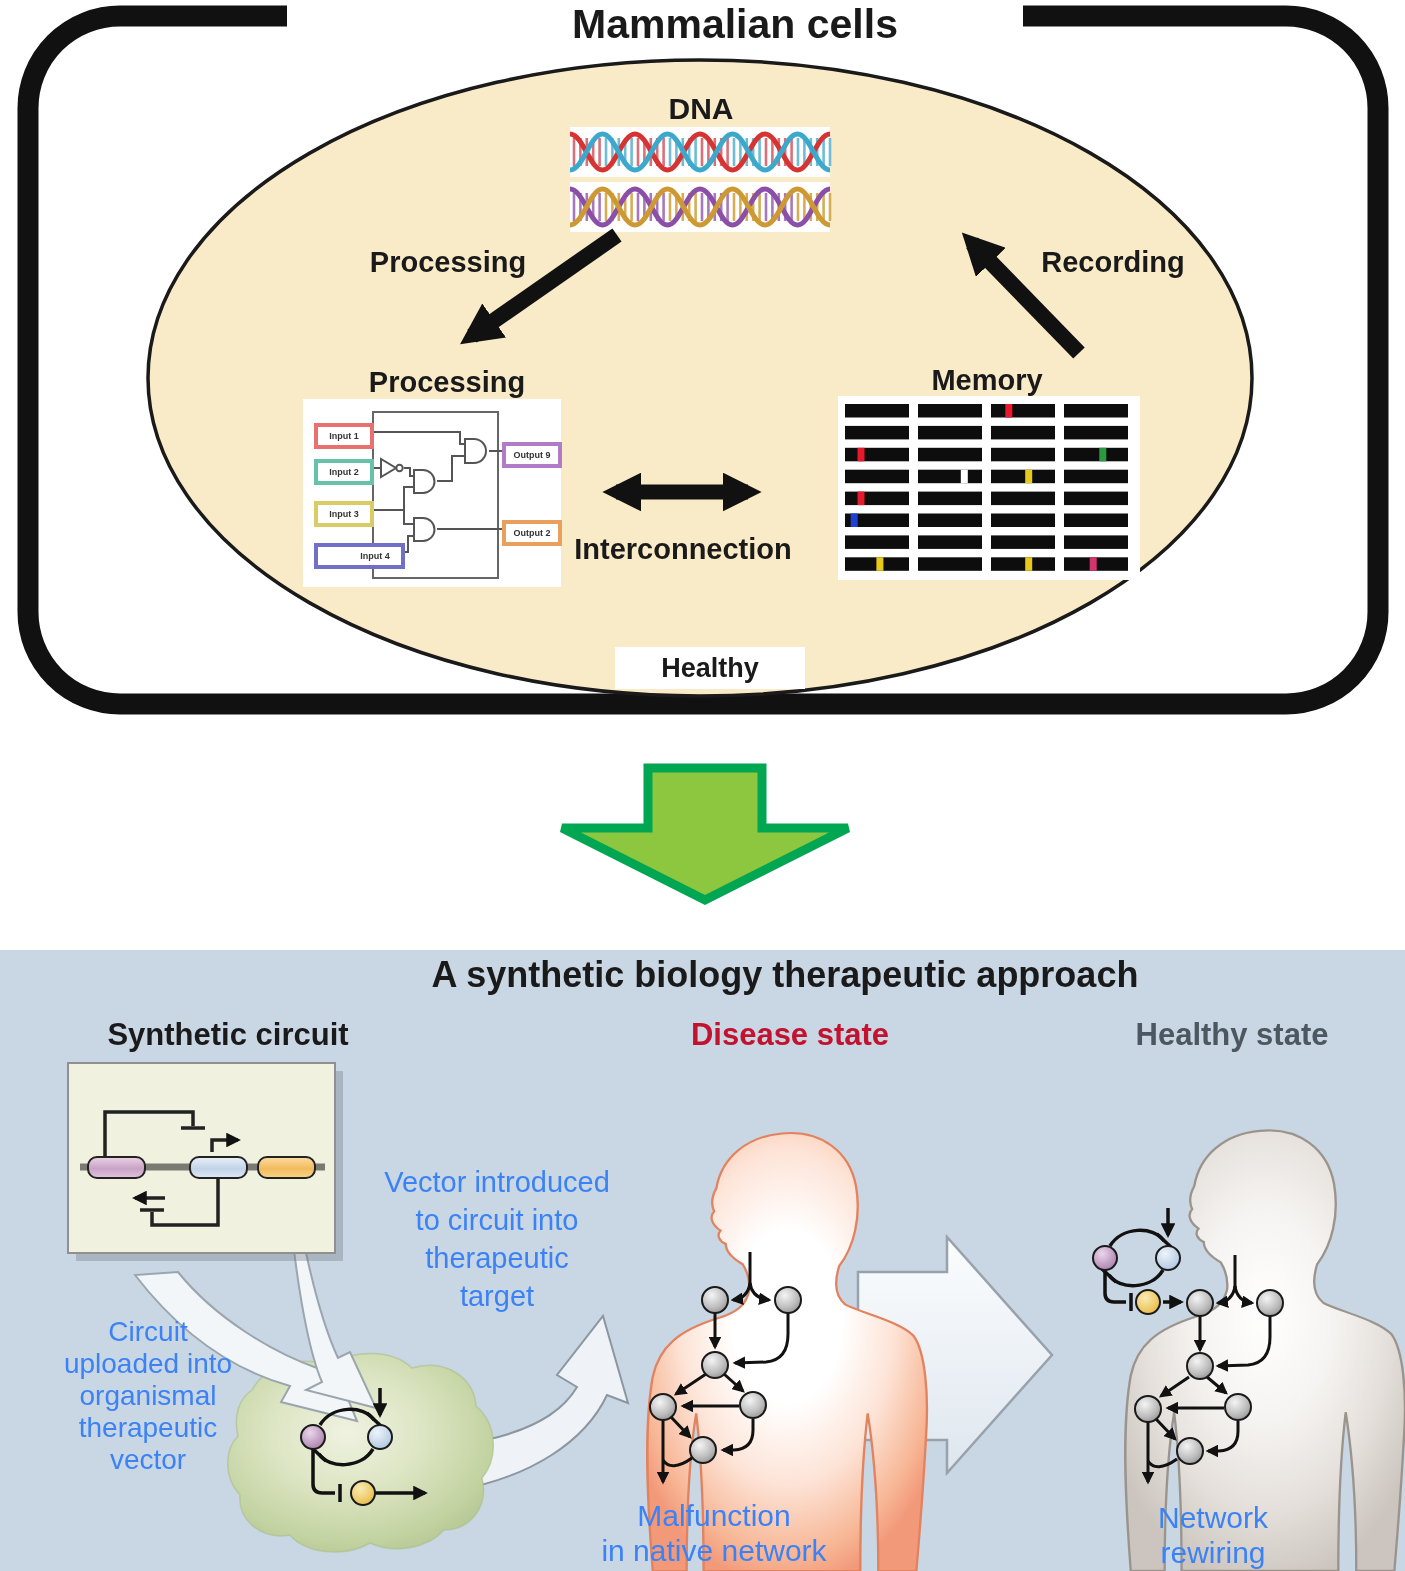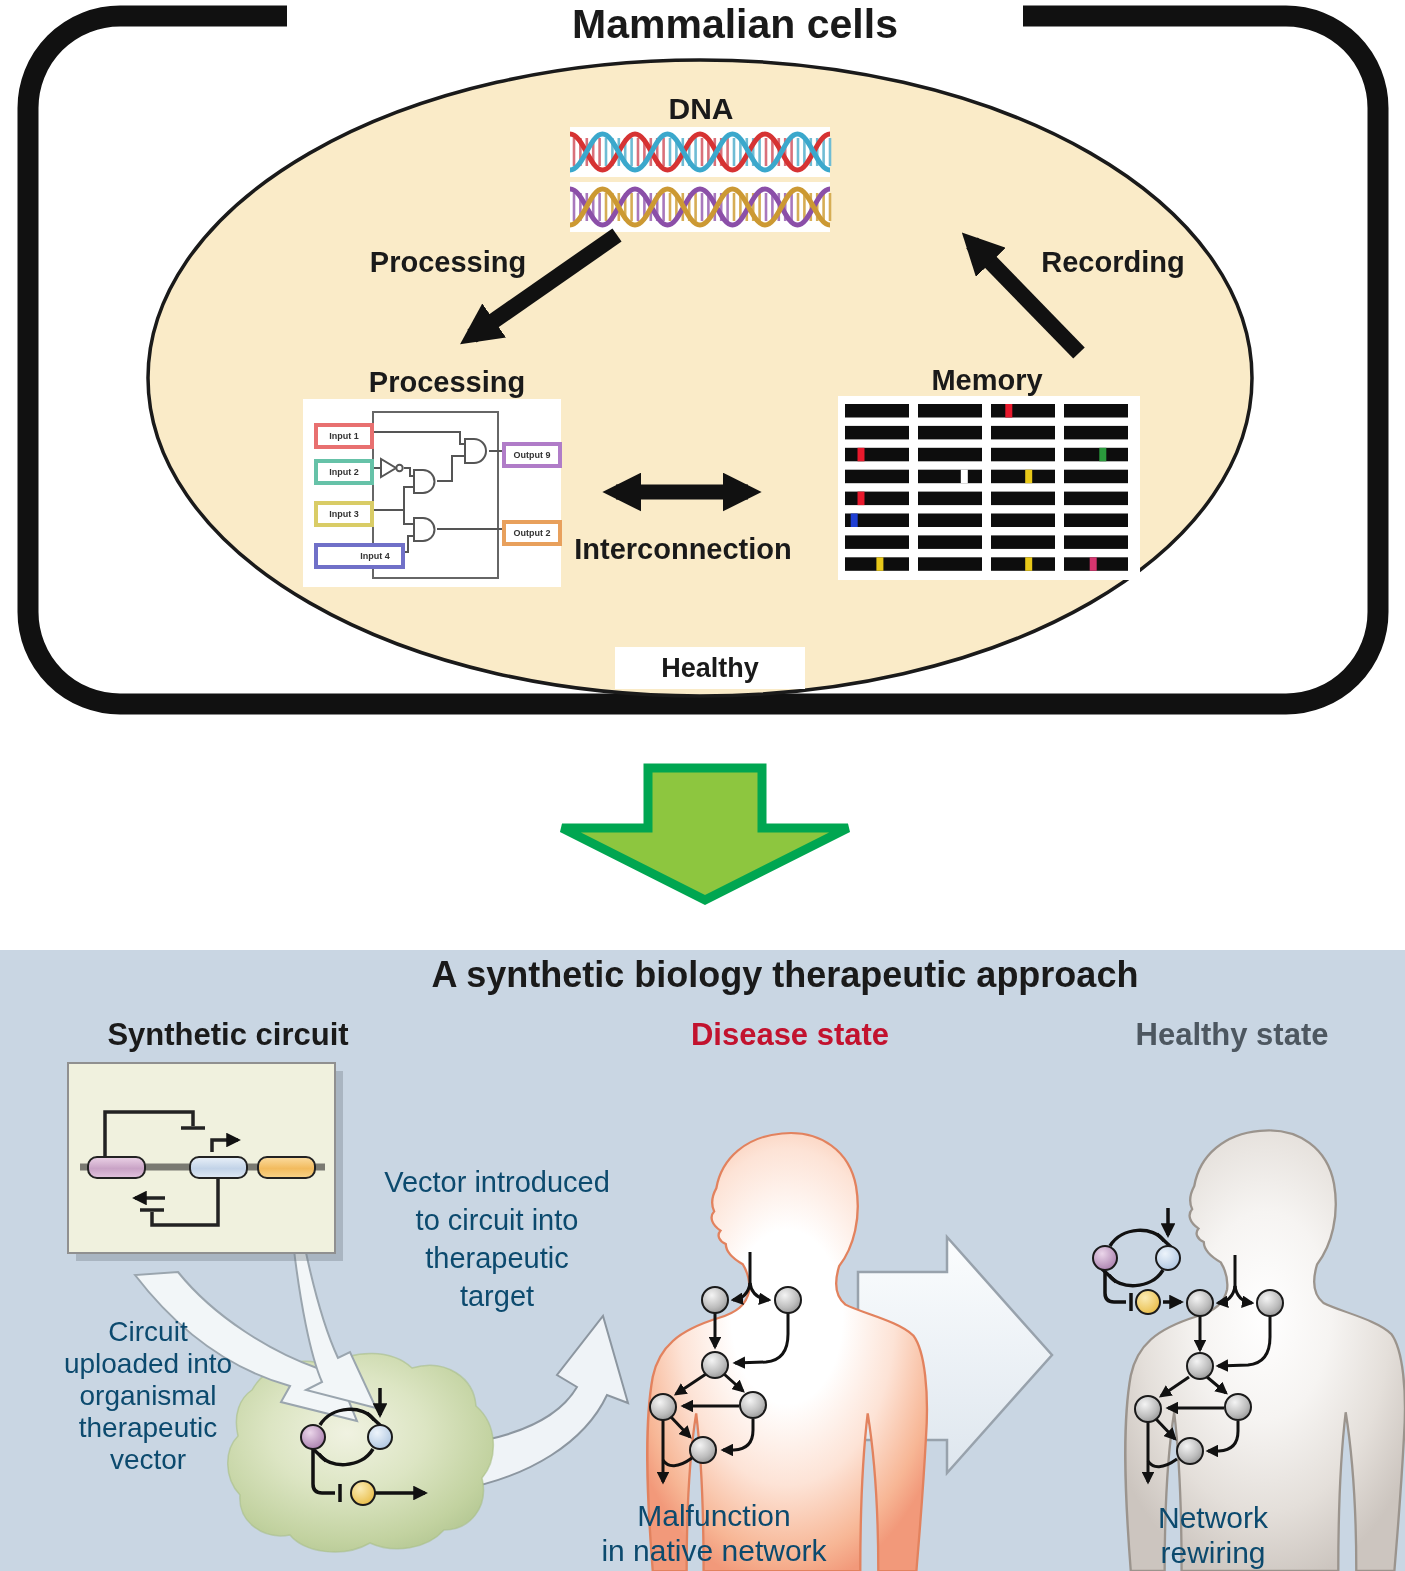--- a/index.html
+++ b/index.html
@@ -3,21 +3,21 @@
 <meta charset="utf-8">
 <style>
   html,body{margin:0;padding:0;background:#fff;}
   .stage{position:relative;width:1405px;height:1571px;overflow:hidden;background:#fff;
          font-family:"Liberation Sans",sans-serif;}
   .bottom-bg{position:absolute;left:0;top:950px;width:1405px;height:621px;background:#C9D6E3;}
   svg.gfx{position:absolute;left:0;top:0;width:1405px;height:1571px;}
   .lbl{position:absolute;transform:translateX(-50%);white-space:nowrap;text-align:right;
        font-weight:bold;color:#1a1a1a;line-height:1.1;}
   .ann{position:absolute;transform:translateX(-50%);text-align:center;font-weight:normal;
-       color:#0c4a6e;white-space:pre-line;}
+       color:#3b82f6;white-space:pre-line;}
   .nucleus-box{position:absolute;left:615px;top:647px;width:190px;height:42px;background:#fff;
        display:flex;align-items:center;justify-content:center;font-weight:bold;font-size:27px;color:#1a1a1a;}
   .io{position:absolute;width:52px;height:18px;background:#fff;border:4px solid #6d28d9;
       font-size:9px;font-weight:bold;color:#333;display:flex;align-items:center;justify-content:center;}
 </style>
 </head>
 <body>
 
 <div class="stage">
   <div class="bottom-bg"></div>

